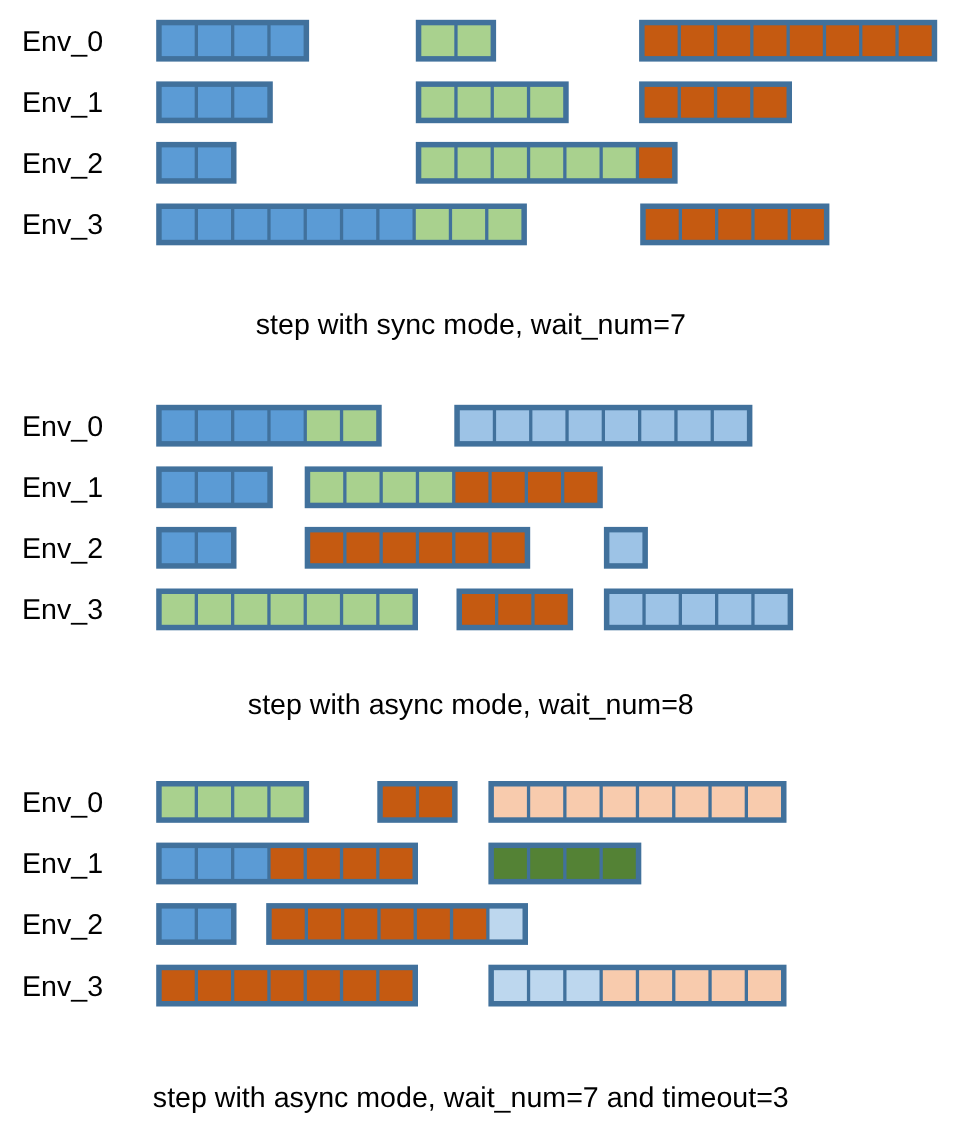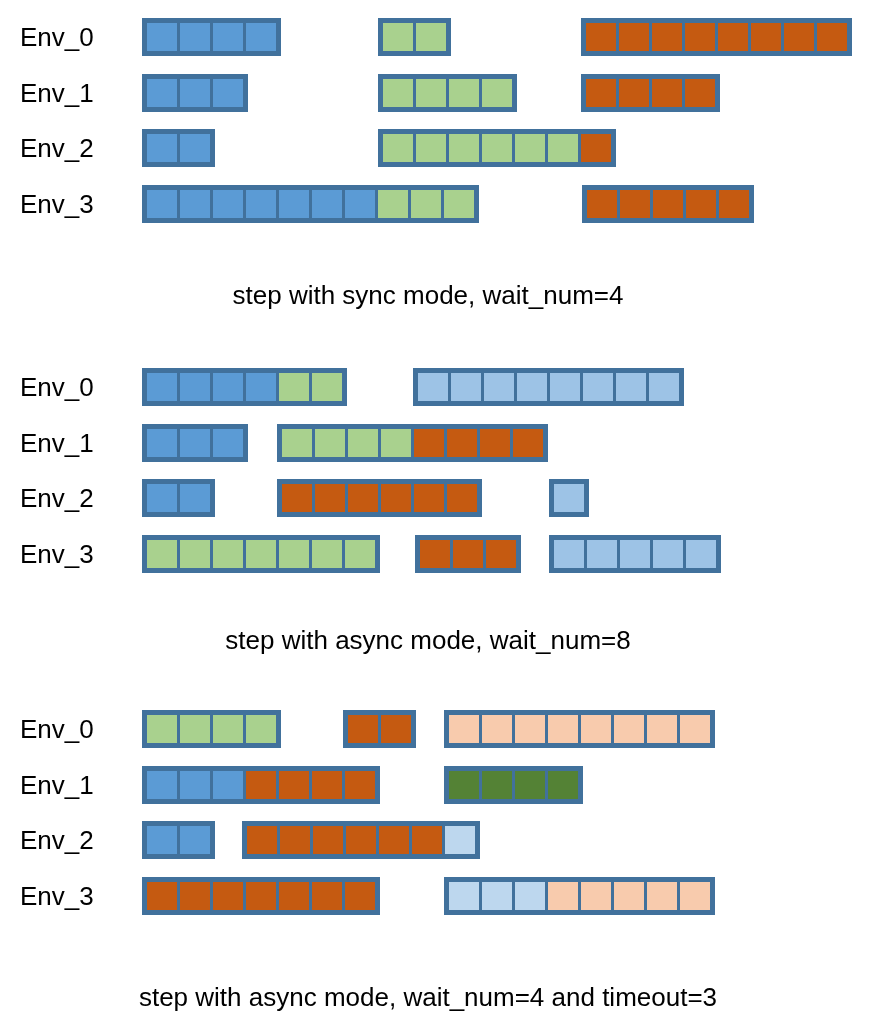--- a/index.html
+++ b/index.html
@@ -105,21 +105,21 @@
           </div>
           <div class="bar" style="left: 582px; background: rgb(65, 113, 156);">
             <div class="cell" style="background: rgb(197, 90, 17);"></div>
             <div class="cell" style="background: rgb(197, 90, 17);"></div>
             <div class="cell" style="background: rgb(197, 90, 17);"></div>
             <div class="cell" style="background: rgb(197, 90, 17);"></div>
             <div class="cell" style="background: rgb(197, 90, 17);"></div>
           </div>
         </div>
       </div>
-    <div class="caption" style="top:280px;">step with sync mode, wait_num=4</div>
+    <div class="caption" style="top:280px;">step with sync mode, wait_num=7</div>
   </section>
 
   <section class="panel" id="panel-1" style="top:350px;height:342px;">
     <div class="rows">
         <div class="row" style="top: 18px;">
           <span class="env-label">Env_0</span>
           <div class="bar" style="left: 142px; background: rgb(65, 113, 156);">
             <div class="cell" style="background: rgb(91, 155, 213);"></div>
             <div class="cell" style="background: rgb(91, 155, 213);"></div>
             <div class="cell" style="background: rgb(91, 155, 213);"></div>
@@ -277,16 +277,16 @@
             <div class="cell" style="background: rgb(189, 215, 238);"></div>
             <div class="cell" style="background: rgb(189, 215, 238);"></div>
             <div class="cell" style="background: rgb(248, 203, 173);"></div>
             <div class="cell" style="background: rgb(248, 203, 173);"></div>
             <div class="cell" style="background: rgb(248, 203, 173);"></div>
             <div class="cell" style="background: rgb(248, 203, 173);"></div>
             <div class="cell" style="background: rgb(248, 203, 173);"></div>
           </div>
         </div>
       </div>
-    <div class="caption" style="top:290px;">step with async mode, wait_num=4 and timeout=3</div>
+    <div class="caption" style="top:290px;">step with async mode, wait_num=7 and timeout=3</div>
   </section>
 
 </div>
 
 </body></html>

